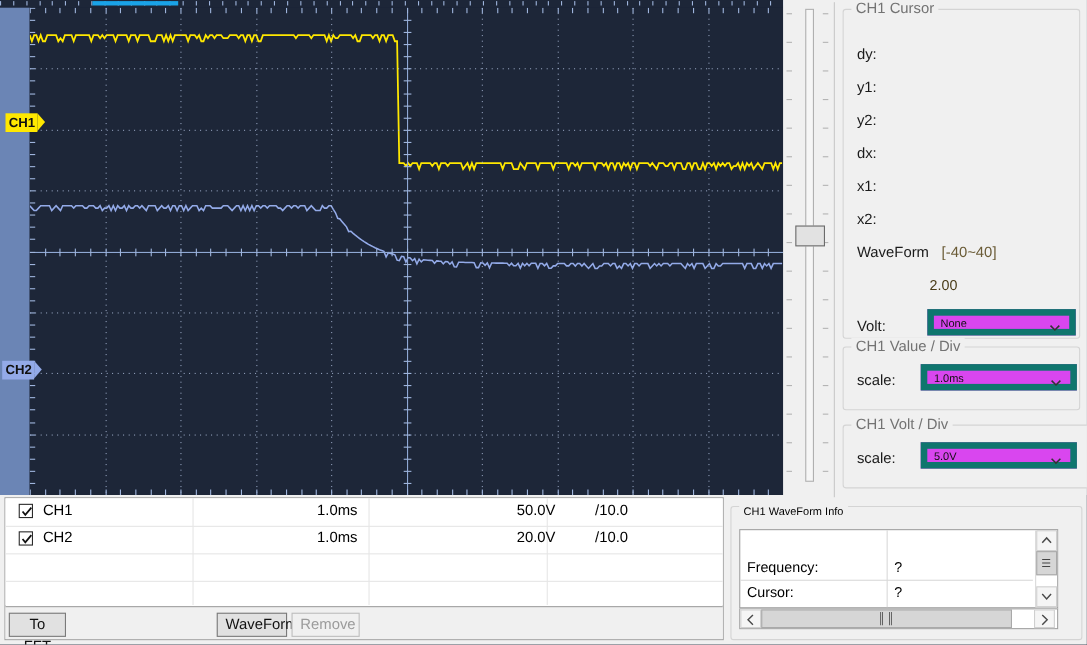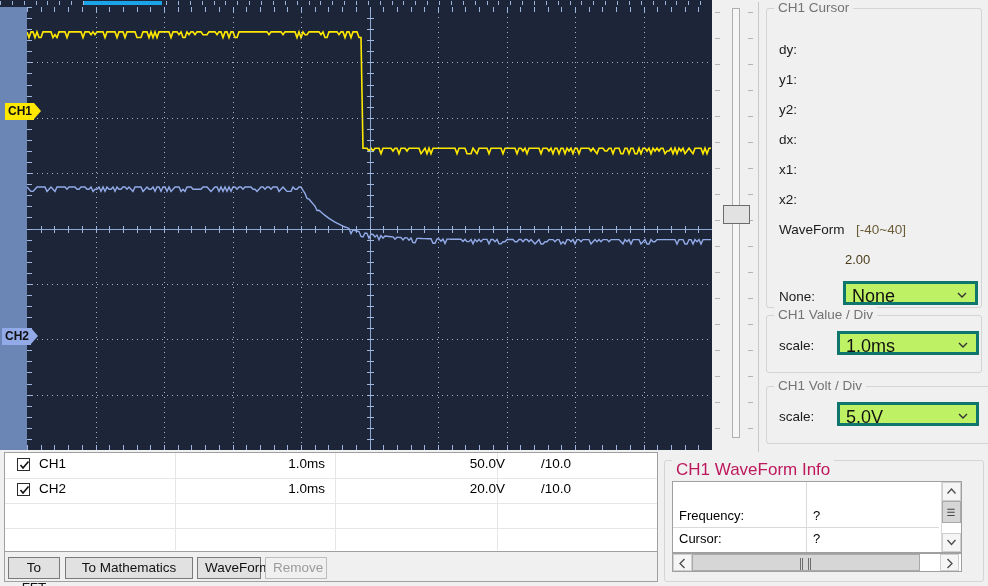--- a/index.html
+++ b/index.html
@@ -52,22 +52,22 @@
   .sl-tick{position:absolute;width:5px;height:1px;background:#b4b4b4;}
   #panel-divider{position:absolute;left:758px;top:2px;width:1px;height:450px;background:#c8c8c8;}
 
   
   #right-panel{position:absolute;left:760px;top:0;width:228px;height:450px;background:#f0f0f0;}
   .gbox{position:absolute;border:1px solid #d4d4d4;border-radius:3px;background:#f0f0f0;box-sizing:border-box;}
   .gbox>.gtitle{position:absolute;top:-9px;left:7px;background:#f0f0f0;padding:0 4px;
     font-size:13.5px;color:#737373;white-space:nowrap;}
   .fld-label{position:absolute;font-size:13.5px;color:#1b1b1b;}
   .fld-val{position:absolute;font-size:13px;color:#1b1b1b;}
-  .combo{position:absolute;height:24px;background:#bef264;border:3px solid #0f766e;
-    box-sizing:border-box;font-size:18px;color:#111;}
+  .combo{position:absolute;height:24px;background:#d946ef;border:6px solid #0f766e;
+    box-sizing:border-box;font-size:10px;color:#111;}
   .combo .ctext{position:absolute;left:6px;top:2px;}
   .combo .carrow{position:absolute;right:8px;top:6px;width:10px;height:10px;}
 
   
   #chan-panel{position:absolute;left:4px;top:452px;width:654px;height:130px;
     background:#fff;border:1px solid #a0a0a0;box-sizing:border-box;}
   #chan-table{position:absolute;left:0;top:0;width:652px;height:97px;background:#fff;}
   .chan-row{position:absolute;left:0;width:652px;height:25px;border-bottom:1px solid #e6e6e6;}
   .cell-div{position:absolute;top:0;width:1px;height:97px;background:#e6e6e6;}
   .ck{position:absolute;left:12px;top:5px;width:13px;height:13px;background:#fff;
@@ -82,21 +82,21 @@
   .btn{position:absolute;top:5px;height:22px;background:#e1e1e1;border:1px solid #7a7a7a;
     box-sizing:border-box;font-size:13.5px;color:#111;text-align:center;line-height:20px;
     padding:0 7px;cursor:pointer;}
   .btn.disabled{color:#9b9b9b;border-color:#bdbdbd;background:#f0f0f0;cursor:default;}
 
   
   #wfinfo-box{position:absolute;left:664px;top:452px;width:320px;height:130px;}
   #wfinfo-inner{position:absolute;left:0;top:8px;width:320px;height:122px;
     border:1px solid #d4d4d4;border-radius:3px;box-sizing:border-box;background:#f0f0f0;}
   #wfinfo-title{position:absolute;left:7px;top:-1px;background:#f0f0f0;padding:0 4px;
-    font-size:17px;color:#be185d;}
+    font-size:10px;color:#000000;}
   #wf-table{position:absolute;left:7px;top:20px;width:290px;height:72px;
     background:#fff;border:1px solid #a0a0a0;box-sizing:border-box;}
   .wf-row{position:absolute;left:0;width:266px;height:23px;border-bottom:1px solid #d9d9d9;box-sizing:border-box;}
   .wf-c1{position:absolute;left:6px;top:3px;font-size:13px;}
   .wf-c2{position:absolute;left:140px;top:3px;font-size:13px;}
   #wf-coldiv{position:absolute;left:133px;top:0;width:1px;height:70px;background:#d9d9d9;}
   #wf-vscroll{position:absolute;right:0;top:0;width:20px;height:70px;background:#fff;
     border-left:1px solid #d9d9d9;box-sizing:border-box;}
   .sbtn{position:absolute;left:0;width:19px;height:19px;background:#f5f5f5;border:1px solid #cfcfcf;
     box-sizing:border-box;}
@@ -507,21 +507,21 @@
       <span class="fld-label" style="left:12px;top:153px;">x1:</span>
       <span class="fld-val" style="left:70px;top:153px;"></span>
 
       <span class="fld-label" style="left:12px;top:183px;">x2:</span>
       <span class="fld-val" style="left:70px;top:183px;"></span>
 
       <span class="fld-label" style="left:12px;top:213px;">WaveForm</span>
       <span class="fld-label" style="left:89px;top:213px;color:#6a5b36;">[-40~40]</span>
       <span class="fld-val" style="left:78px;top:243px;color:#4a3c18;">2.00</span>
 
-      <span class="fld-label" style="left:12px;top:280px;">None:</span>
+      <span class="fld-label" style="left:12px;top:280px;">Volt:</span>
       <div class="combo" style="left:76px;top:272px;width:135px;">
         <span class="ctext">None</span>
         <svg class="carrow" viewBox="0 0 10 10">
           <path d="M1 3 L5 7 L9 3" stroke="#333" stroke-width="1.4" fill="none"></path>
         </svg>
       </div>
     </div>
 
     <div class="gbox" style="left:6px;top:315px;width:216px;height:58px;">
       <span class="gtitle">CH1 Value / Div</span>
@@ -575,21 +575,20 @@
         <span class="c-volt">20.0V</span>
         <span class="c-ratio">/10.0</span>
       </div>
 
       <div class="chan-row" style="top:50px;"></div>
       <div class="chan-row" style="top:75px;border-bottom:none;"></div>
     </div>
 
     <div id="chan-btns">
       <div class="btn" style="left:3px;width:52px;">To FFT</div>
-      <div class="btn" style="left:60px;width:128px;">To Mathematics</div>
       <div class="btn" style="left:192px;width:64px;">WaveForm</div>
       <div class="btn disabled" style="left:260px;width:62px;">Remove</div>
     </div>
   </div>
 
   <div id="wfinfo-box">
     <div id="wfinfo-inner">
       <span id="wfinfo-title">CH1 WaveForm Info</span>
 
       <div id="wf-table">

